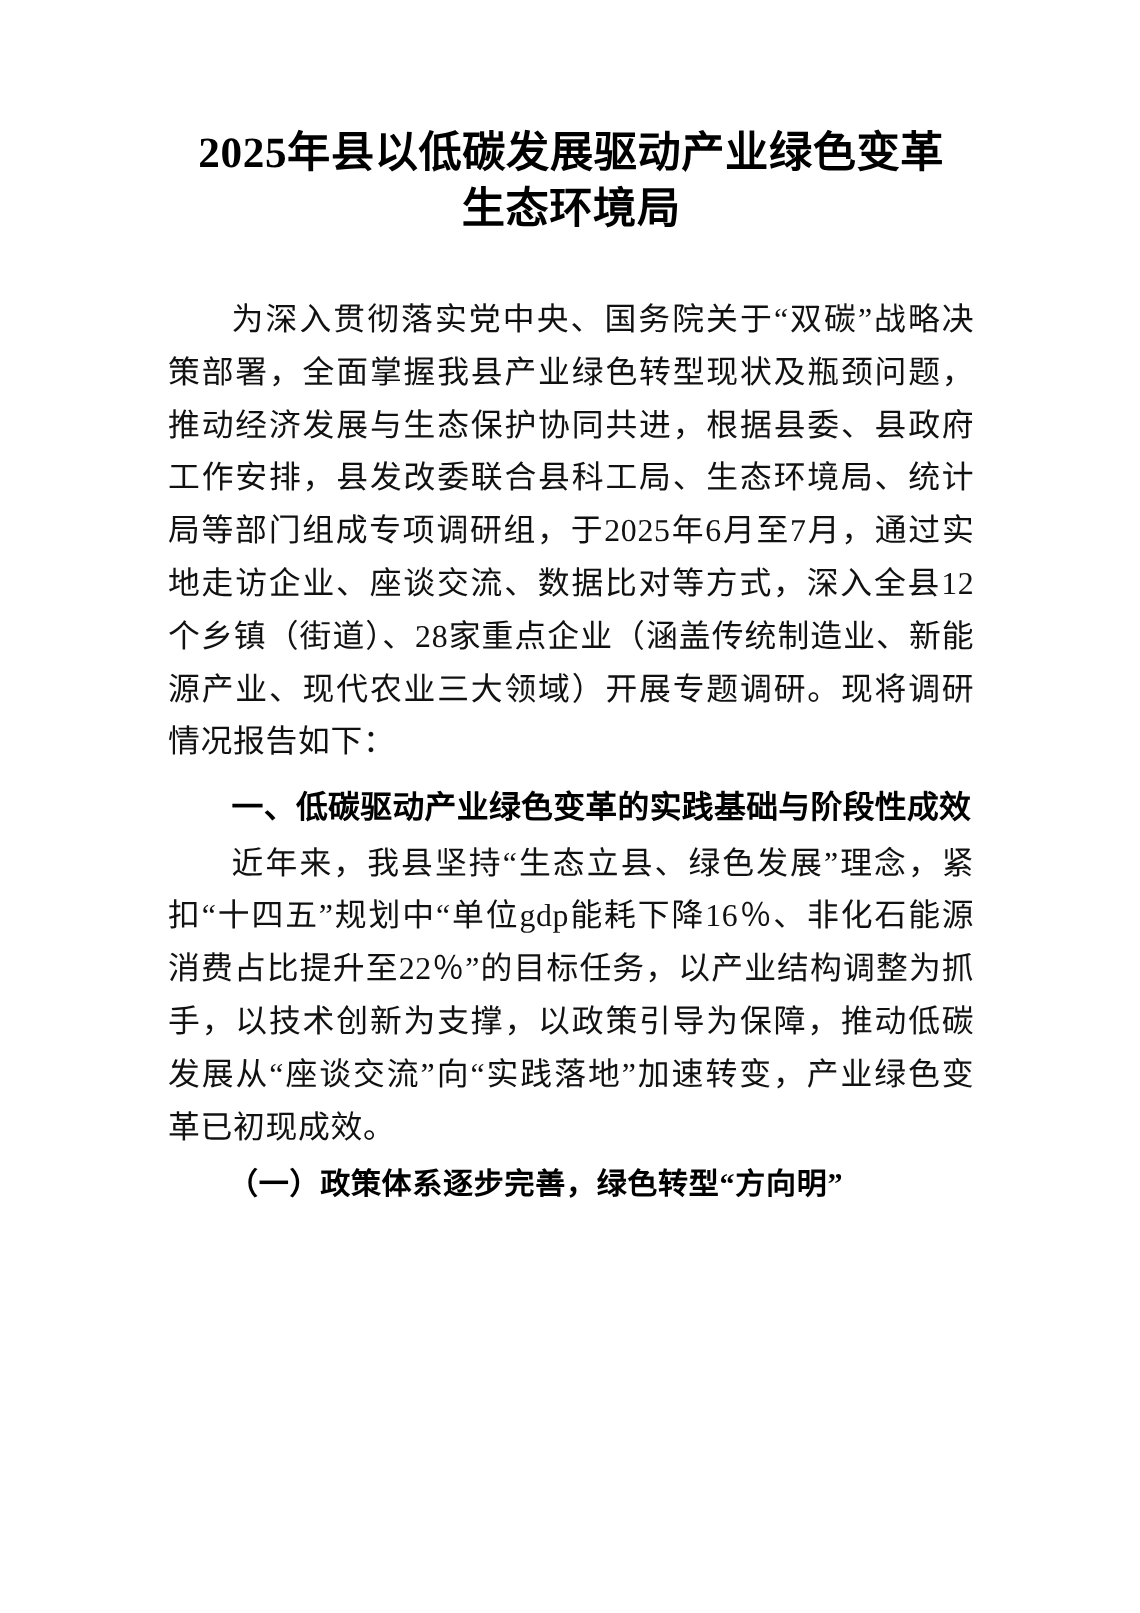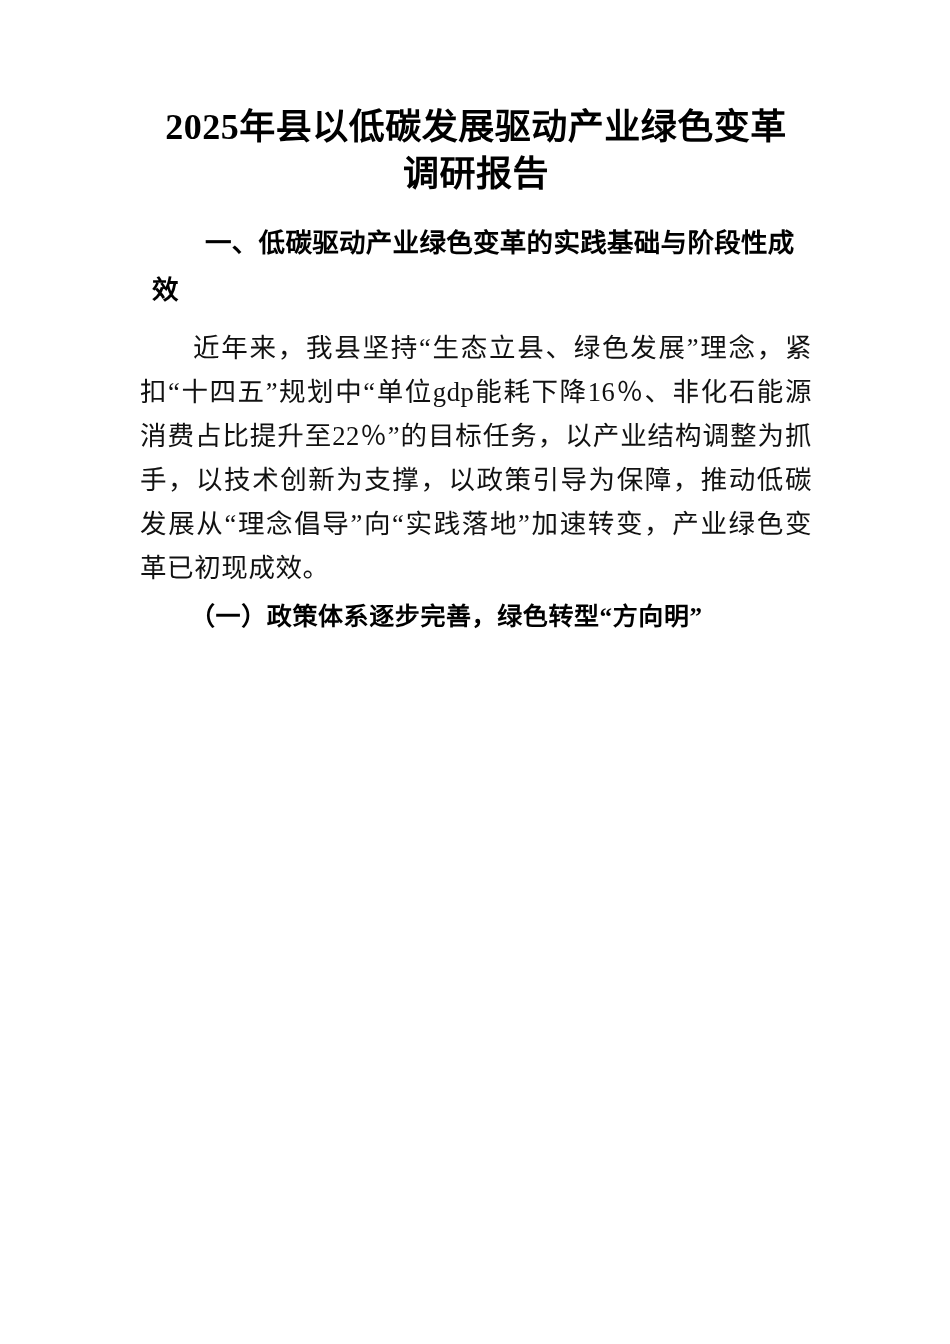--- a/index.html
+++ b/index.html
@@ -55,21 +55,21 @@
     text-align: justify;
     text-justify: inter-ideograph;
     text-indent: 2em;
     letter-spacing: 0.6px;
   }
 
   #para-intro { padding-top: 46px; }
 
   
   .heading-1 {
-    margin: 12px;
+    margin: 0;
     padding-top: 10px;
     font-family: Liberation Sans, sans-serif;
     font-weight: 700;
     font-size: 26.5px;
     line-height: 47px;
     color: #000000;
     text-indent: 2em;
     letter-spacing: 0.3px;
   }
 
@@ -87,25 +87,26 @@
   }
 </style>
 </head>
 <body>
 
 <div id="page">
 
   <div id="doc-body">
 
     <h1 class="doc-title">2025年县以低碳发展驱动产业绿色变革
-调研报告</h1>
+生态环境局</h1>
 
+    <p class="para" id="para-intro">为深入贯彻落实党中央、国务院关于“双碳”战略决策部署，全面掌握我县产业绿色转型现状及瓶颈问题，推动经济发展与生态保护协同共进，根据县委、县政府工作安排，县发改委联合县科工局、生态环境局、统计局等部门组成专项调研组，于2025年6月至7月，通过实地走访企业、座谈交流、数据比对等方式，深入全县12个乡镇（街道）、28家重点企业（涵盖传统制造业、新能源产业、现代农业三大领域）开展专题调研。现将调研情况报告如下：</p>
 
     <h2 class="heading-1">一、低碳驱动产业绿色变革的实践基础与阶段性成效</h2>
 
-    <p class="para">近年来，我县坚持“生态立县、绿色发展”理念，紧扣“十四五”规划中“单位gdp能耗下降16％、非化石能源消费占比提升至22％”的目标任务，以产业结构调整为抓手，以技术创新为支撑，以政策引导为保障，推动低碳发展从“理念倡导”向“实践落地”加速转变，产业绿色变革已初现成效。</p>
+    <p class="para">近年来，我县坚持“生态立县、绿色发展”理念，紧扣“十四五”规划中“单位gdp能耗下降16％、非化石能源消费占比提升至22％”的目标任务，以产业结构调整为抓手，以技术创新为支撑，以政策引导为保障，推动低碳发展从“座谈交流”向“实践落地”加速转变，产业绿色变革已初现成效。</p>
 
     <h3 class="heading-2">（一）政策体系逐步完善，绿色转型“方向明”</h3>
 
 
   </div>
 
 </div>
 
 </body></html>

